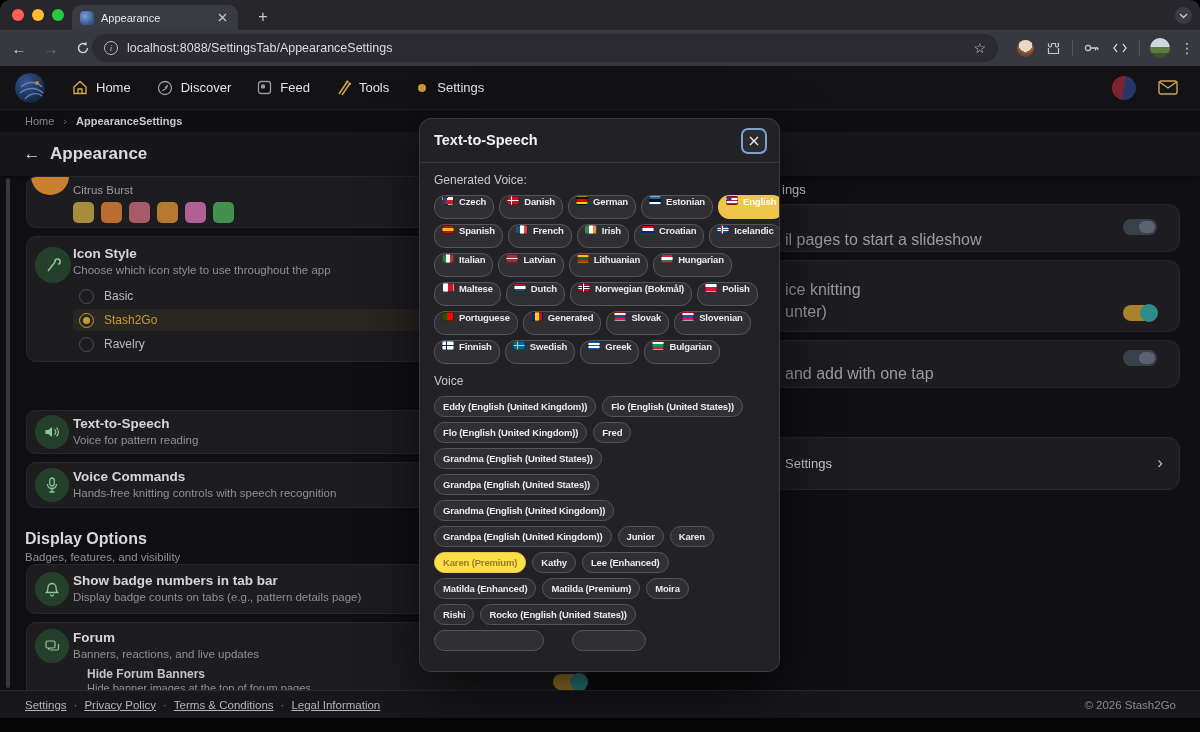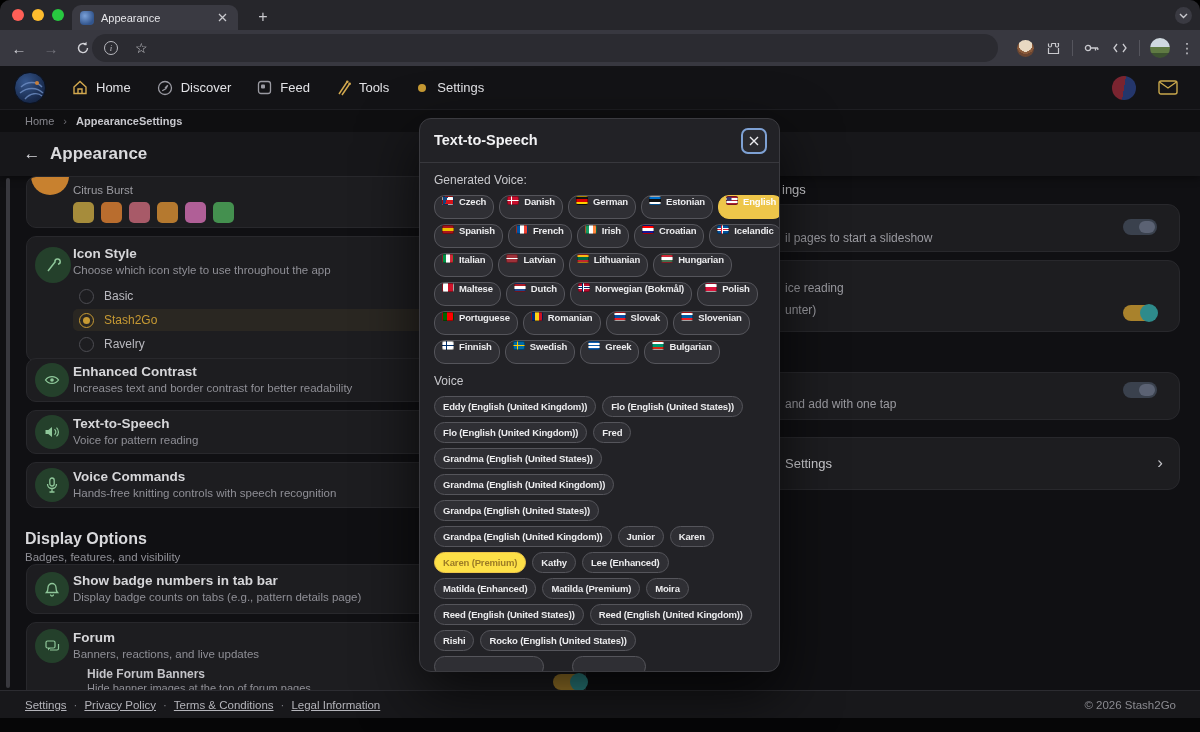--- a/index.html
+++ b/index.html
@@ -75,21 +75,21 @@
   .sub-opt-title { position:absolute; left:60px; font-size:12px; font-weight:bold; color:#c3c3c8; }
   .sub-opt-sub { position:absolute; left:60px; font-size:11px; color:#8f8f96; }
 
   .toggle { position:absolute; width:34px; height:16px; border-radius:8px; }
   .toggle.off { background:#3a414d; }
   .toggle.off::after { content:""; position:absolute; right:2px; top:2px; width:16px; height:12px; border-radius:6px; background:#5b6273; }
   .toggle.on { background:#a9822c; }
   .toggle.on::after { content:""; position:absolute; right:-1px; top:-1px; width:18px; height:18px; border-radius:50%; background:#2e8b8b; }
 
   .frag { position:absolute; font-size:12px; color:#9b9ba1; white-space:nowrap; }
-  .r-card-text { position:absolute; left:84px; font-size:12px; color:#9b9ba1; white-space:nowrap; }
+  .r-card-text { position:absolute; left:84px; font-size:16px; color:#9b9ba1; white-space:nowrap; }
   .settings-label { position:absolute; left:84px; top:18px; font-size:13px; color:#cdcdd1; }
   .chevron-r { position:absolute; right:16px; top:15px; color:#c2c2c7; font-size:17px; }
 
   
   .modal { position:absolute; top:118px; left:419px; width:361px; height:554px; background:#222226; border:1px solid #3b3b40; border-radius:12px; box-shadow:0 22px 60px rgba(0,0,0,.7); z-index:100; overflow:hidden; }
   .modal-header { position:relative; height:44px; border-bottom:1px solid #38383d; }
   .modal-title { position:absolute; left:14px; top:13px; font-size:14.5px; font-weight:bold; color:#f2f2f4; }
   .modal-close { position:absolute; right:12px; top:9px; width:26px; height:26px; border-radius:7px; background:#2a2a2f; border:2px solid #7ea1d4; display:flex; align-items:center; justify-content:center; }
   .modal-body { padding:10px 14px 0 14px; }
   .m-label { font-size:12px; color:#c9c9cd; margin-bottom:8px; }
@@ -142,20 +142,21 @@
     <div class="navbtn">←</div>
     <div class="navbtn dim">→</div>
     <div class="navbtn">
       <svg width="14" height="14" viewBox="0 0 14 14">
           <path d="M11.5 7 a4.5 4.5 0 1 1 -1.4 -3.2" fill="none" stroke="#d3d3d8" stroke-width="1.4"></path>
           <path d="M10.5 0.8 L10.6 4.2 L7.3 3.9 Z" fill="#d3d3d8"></path>
         </svg>
     </div>
     <div class="urlbar">
       <span class="info-icon">i</span>
+      <span class="url-text">localhost:8088/SettingsTab/AppearanceSettings</span>
       <span class="star">☆</span>
     </div>
     <div class="ext-area">
       <span class="ext-avatar"></span>
       <span class="ext-ic">
         <svg width="15" height="15" viewBox="0 0 15 15">
             <path d="M5.5 2.5 h4 v2 a1.5 1.5 0 1 0 3 0 v-2 h-1 M5.5 2.5 v2 a1.5 1.5 0 1 1 -3 0 v-2 M2.5 7 v5.5 h10 V7" fill="none" stroke="#c9c9ce" stroke-width="1.2"></path>
           </svg>
       </span>
       <span class="ext-sep"></span>
@@ -270,30 +271,20 @@
             <span class="radio-inner"></span>
           </span>
         <span class="radio-label">Stash2Go</span>
       </div>
       <div class="radio-row" style="top:96px;">
         <span class="radio-dot"></span>
         <span class="radio-label">Ravelry</span>
       </div>
     </div>
 
-    <div class="card" style="left:26px; top:226px; width:560px; height:44px;">
-      <div class="g-icon" style="left:8px; top:4px; width:34px; height:34px;">
-        <svg width="16" height="12" viewBox="0 0 16 12">
-            <path d="M1.5 6 C4.5 1.5 11.5 1.5 14.5 6 C11.5 10.5 4.5 10.5 1.5 6 Z" fill="none" stroke="#8fc79a" stroke-width="1.3"></path>
-            <circle cx="8" cy="6" r="1.8" fill="#8fc79a"></circle>
-          </svg>
-      </div>
-      <div class="c-title" style="top:5px;">Enhanced Contrast</div>
-      <div class="c-sub" style="top:23px;">Increases text and border contrast for better readability</div>
-    </div>
 
     <div class="card" style="left:26px; top:278px; width:560px; height:44px;">
       <div class="g-icon" style="left:8px; top:4px; width:34px; height:34px;">
         <svg width="16" height="14" viewBox="0 0 16 14">
             <path d="M1.5 5 v4 h2.8 l3.7 3 V2 L4.3 5 Z" fill="#8fc79a"></path>
             <path d="M10.5 4.2 a3.6 3.6 0 0 1 0 5.6 M12.5 2.6 a6 6 0 0 1 0 8.8" fill="none" stroke="#8fc79a" stroke-width="1.2"></path>
           </svg>
       </div>
       <div class="c-title" style="top:5px;">Text-to-Speech</div>
       <div class="c-sub" style="top:23px;">Voice for pattern reading</div>
@@ -340,26 +331,26 @@
     </div>
 
     <div class="frag" style="left:782px; top:50px; font-size:13px; color:#cfcfd2;">ings</div>
 
     <div class="card" style="left:700px; top:72px; width:480px; height:48px; border-radius:12px;">
       <div class="r-card-text" style="top:26px;">il pages to start a slideshow</div>
       <div class="toggle off" style="right:22px; top:14px;"></div>
     </div>
 
     <div class="card" style="left:700px; top:128px; width:480px; height:72px; border-radius:12px;">
-      <div class="r-card-text" style="top:20px;">ice reading</div>
+      <div class="r-card-text" style="top:20px;">ice knitting</div>
       <div class="r-card-text" style="top:42px;">unter)</div>
       <div class="toggle on" style="right:22px; top:44px;"></div>
     </div>
 
-    <div class="card" style="left:700px; top:208px; width:480px; height:48px; border-radius:12px;margin-top:32px;">
+    <div class="card" style="left:700px; top:208px; width:480px; height:48px; border-radius:12px;">
       <div class="r-card-text" style="top:24px;">and add with one tap</div>
       <div class="toggle off" style="right:22px; top:9px;"></div>
     </div>
 
     <div class="card" style="left:700px; top:305px; width:480px; height:53px; border-radius:12px;">
       <div class="settings-label">Settings</div>
       <div class="chevron-r">›</div>
     </div>
   </div>
 
@@ -455,21 +446,21 @@
               <span>Polish</span>
             </span>
           </div>
           <div class="chip-row">
             <span class="chip">
               <span class="flag" style="background: linear-gradient(90deg, rgb(0, 102, 0) 0px, rgb(0, 102, 0) 40%, rgb(255, 0, 0) 40%);"></span>
               <span>Portuguese</span>
             </span>
             <span class="chip">
               <span class="flag" style="background: linear-gradient(90deg, rgb(0, 43, 127) 0px, rgb(0, 43, 127) 33%, rgb(252, 209, 22) 33%, rgb(252, 209, 22) 66%, rgb(206, 17, 38) 66%);"></span>
-              <span>Romanian</span>
+              <span>Generated</span>
             </span>
             <span class="chip">
               <span class="flag" style="background: linear-gradient(rgb(255, 255, 255) 0px, rgb(255, 255, 255) 33%, rgb(11, 78, 162) 33%, rgb(11, 78, 162) 66%, rgb(238, 28, 37) 66%);"></span>
               <span>Slovak</span>
             </span>
             <span class="chip">
               <span class="flag" style="background: linear-gradient(rgb(255, 255, 255) 0px, rgb(255, 255, 255) 33%, rgb(0, 93, 164) 33%, rgb(0, 93, 164) 66%, rgb(237, 28, 36) 66%);"></span>
               <span>Slovenian</span>
             </span>
           </div>
@@ -510,26 +501,26 @@
               <span>Fred</span>
             </span>
           </div>
           <div class="vchip-row">
             <span class="vchip">
               <span>Grandma (English (United States))</span>
             </span>
           </div>
           <div class="vchip-row">
             <span class="vchip">
+              <span>Grandpa (English (United States))</span>
+            </span>
+          </div>
+          <div class="vchip-row">
+            <span class="vchip">
               <span>Grandma (English (United Kingdom))</span>
-            </span>
-          </div>
-          <div class="vchip-row">
-            <span class="vchip">
-              <span>Grandpa (English (United States))</span>
             </span>
           </div>
           <div class="vchip-row">
             <span class="vchip">
               <span>Grandpa (English (United Kingdom))</span>
             </span>
             <span class="vchip">
               <span>Junior</span>
             </span>
             <span class="vchip">
@@ -549,28 +540,20 @@
           </div>
           <div class="vchip-row">
             <span class="vchip">
               <span>Matilda (Enhanced)</span>
             </span>
             <span class="vchip">
               <span>Matilda (Premium)</span>
             </span>
             <span class="vchip">
               <span>Moira</span>
-            </span>
-          </div>
-          <div class="vchip-row">
-            <span class="vchip">
-              <span>Reed (English (United States))</span>
-            </span>
-            <span class="vchip">
-              <span>Reed (English (United Kingdom))</span>
             </span>
           </div>
           <div class="vchip-row">
             <span class="vchip">
               <span>Rishi</span>
             </span>
             <span class="vchip">
               <span>Rocko (English (United States))</span>
             </span>
           </div>

